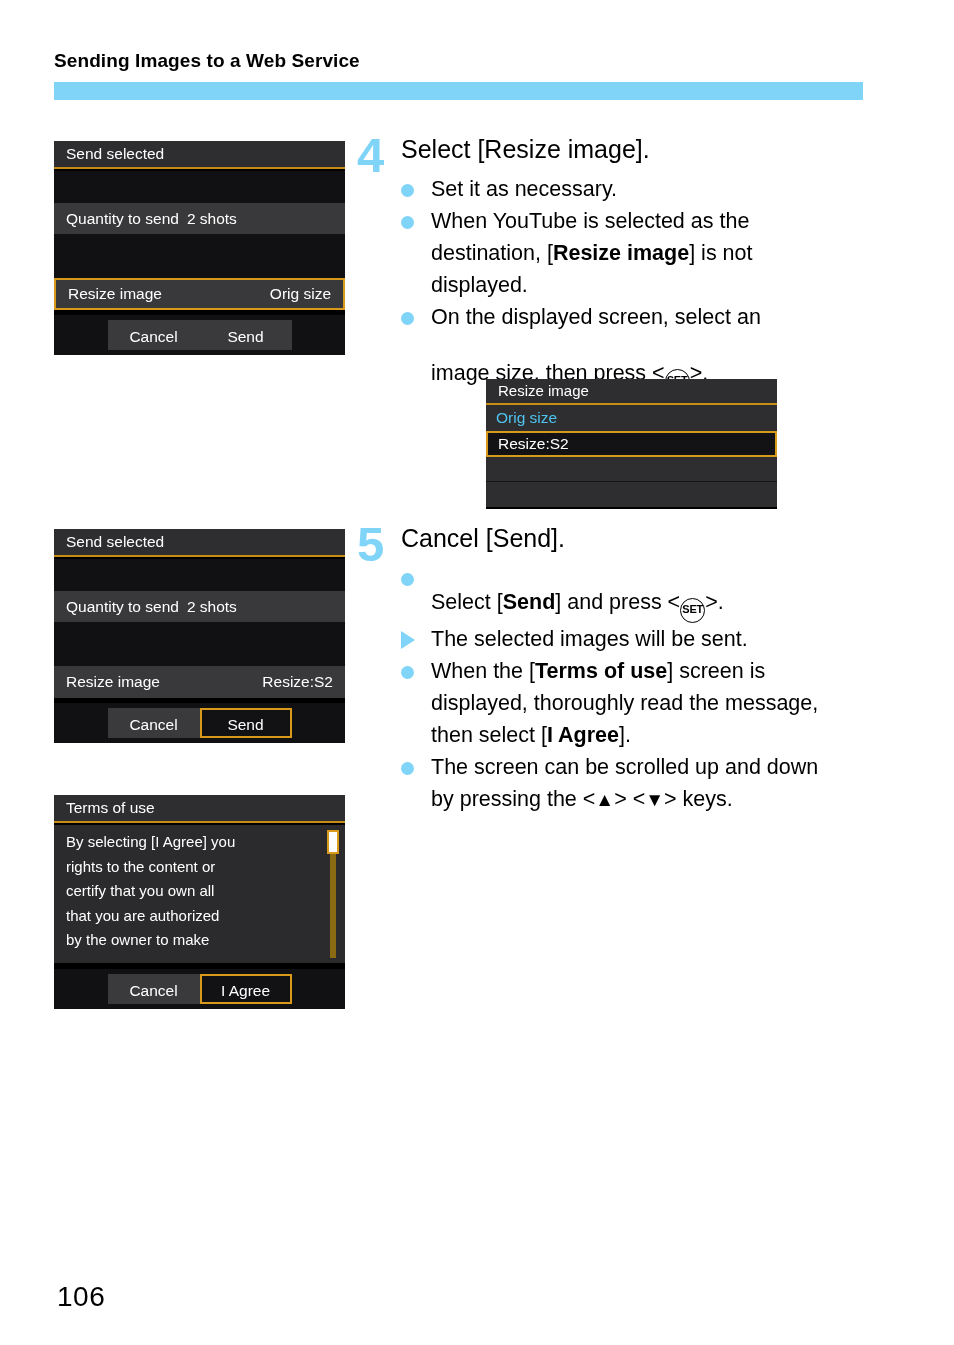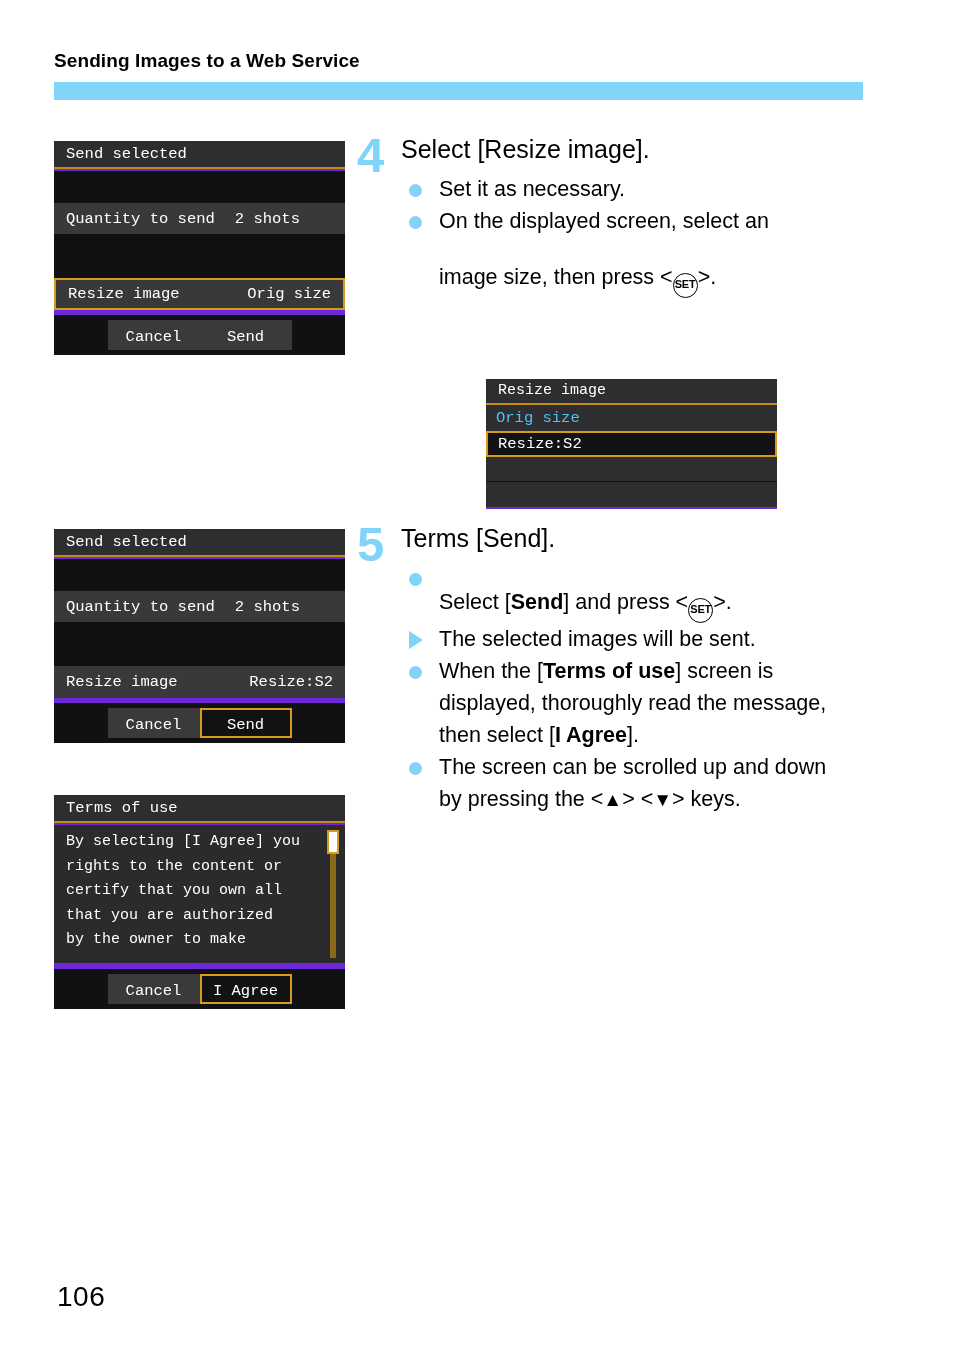--- a/index.html
+++ b/index.html
@@ -41,44 +41,44 @@
     left: 57px;
     top: 1281px;
     font-size: 28px;
     color: #000;
     letter-spacing: 0.5px;
   }
 
   
   .cam-screen {
     position: absolute;
-    background: #6d28d9;
-    box-sizing: border-box;
-    font-family: Liberation Mono, monospace;
+    background: #000000;
+    box-sizing: border-box;
+    font-family: Liberation Sans, sans-serif;
     color: #ffffff;
     overflow: hidden;
   }
   .cam-title {
     position: relative;
     background: #2e2e30;
     color: #ffffff;
     font-size: 15.5px;
     padding: 4px 0 5px 12px;
     border-bottom: 2px solid #c68c14;
     box-sizing: border-box;
   }
   .cam-row {
     position: relative;
     box-sizing: border-box;
     display: flex;
     align-items: center;
     font-size: 15.5px;
     color: #ffffff;
   }
-  .cam-row.filled { background: #39393b; gap: 12px; }
+  .cam-row.filled { background: #39393b; }
   .cam-row.empty  { background: #111113; }
   .cam-row .lbl  { padding-left: 12px; }
   .cam-row .val  { margin-left: auto; padding-right: 12px; }
   .cam-row.sel {
     border: 2px solid #d99a1a;
     background: #39393b;
   }
 
   .cam-buttons {
     position: absolute;
@@ -207,21 +207,21 @@
     position: absolute;
     left: 44px;
     top: 2px;
     font-size: 25px;
     font-weight: 400;
     color: #000;
     white-space: nowrap;
   }
   .bullets {
     position: absolute;
-    left: 48px;
+    left: 40px;
     top: 40px;
     width: 426px;
   }
   .bullet {
     position: relative;
     padding-left: 34px;
     font-size: 21.5px;
     line-height: 32px;
     color: #000;
     margin-bottom: 0px;
@@ -292,20 +292,24 @@
 <div class="step" id="step-4">
   <div class="step-num">4</div>
   <div class="step-title">Select [Resize image].</div>
   <div class="bullets">
     <div class="bullet">
       <span class="dot"></span>
       <span>Set it as necessary.</span>
     </div>
     <div class="bullet">
       <span class="dot"></span>
+      <span>When YouTube is selected as the </span><span>destination, [</span><b>Resize image</b><span>] is not displayed.</span>
+    </div>
+    <div class="bullet">
+      <span class="dot"></span>
       <span>On the displayed screen, select an image size, then press &lt;</span><span class="setkey">SET</span><span>&gt;.</span>
     </div>
   </div>
 </div>
 
 <div class="cam-screen" id="screen-resize">
   <div class="cam-title">Resize image</div>
   <div class="opt orig">Orig size</div>
   <div class="opt sel">Resize:S2</div>
   <div class="opt blank1"></div>
@@ -325,21 +329,21 @@
     <span class="val">Resize:S2</span>
   </div>
   <div class="cam-buttons">
     <div class="cam-btn">Cancel</div>
     <div class="cam-btn sel">Send</div>
   </div>
 </div>
 
 <div class="step" id="step-5">
   <div class="step-num">5</div>
-  <div class="step-title">Terms [Send].</div>
+  <div class="step-title">Cancel [Send].</div>
   <div class="bullets">
     <div class="bullet">
       <span class="dot"></span>
       <span>Select [</span><b>Send</b><span>] and press &lt;</span><span class="setkey">SET</span><span>&gt;.</span>
     </div>
     <div class="bullet">
       <span class="tri"></span>
       <span>The selected images will be sent.</span>
     </div>
     <div class="bullet">

